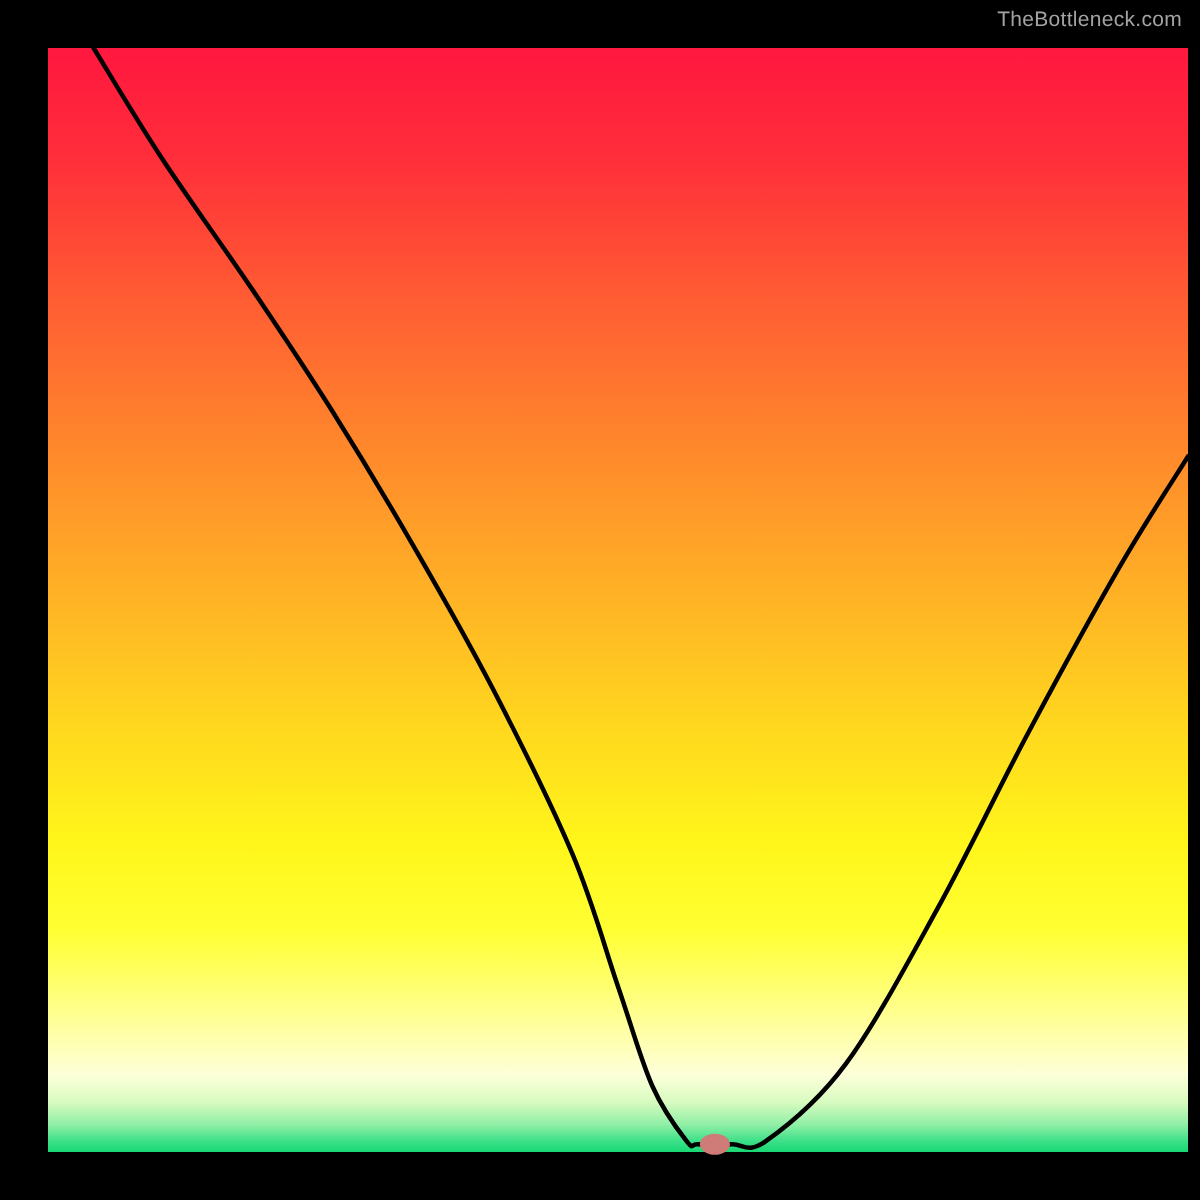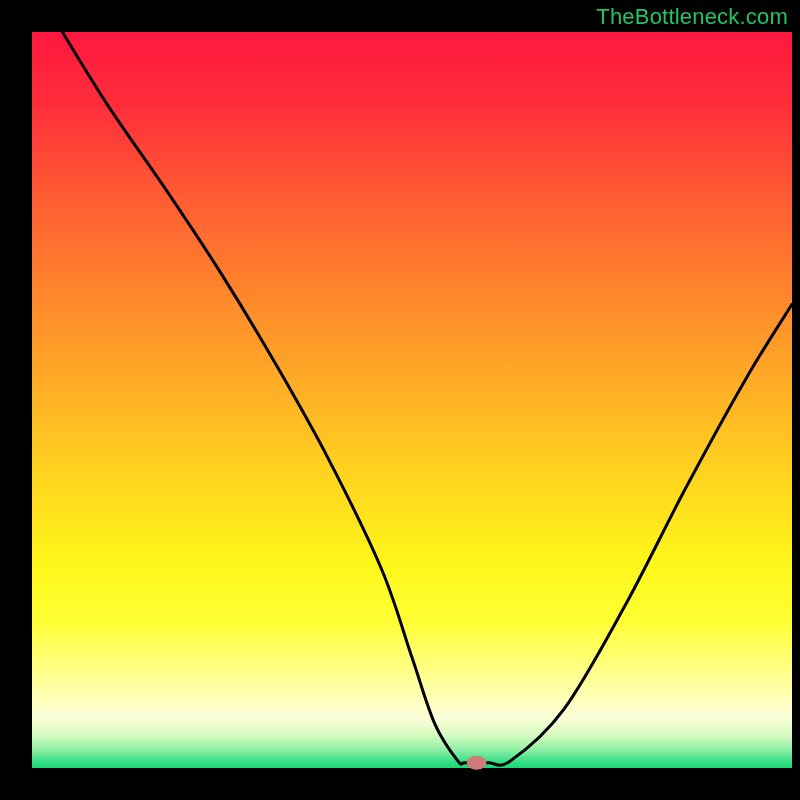--- a/index.html
+++ b/index.html
@@ -16,22 +16,22 @@
     left: 0;
     top: 0;
     width: 800px;
     height: 800px;
     background: #000;
   }
   .watermark {
     position: absolute;
     top: 4px;
     right: 12px;
-    color: #22c55e;
-    font-size: 22px;
+    color: #a3a3a3;
+    font-size: 14px;
     font-weight: 500;
     letter-spacing: 0.2px;
     z-index: 10;
   }
   svg {
     display: block;
   }
 </style>
 </head>
 <body>

